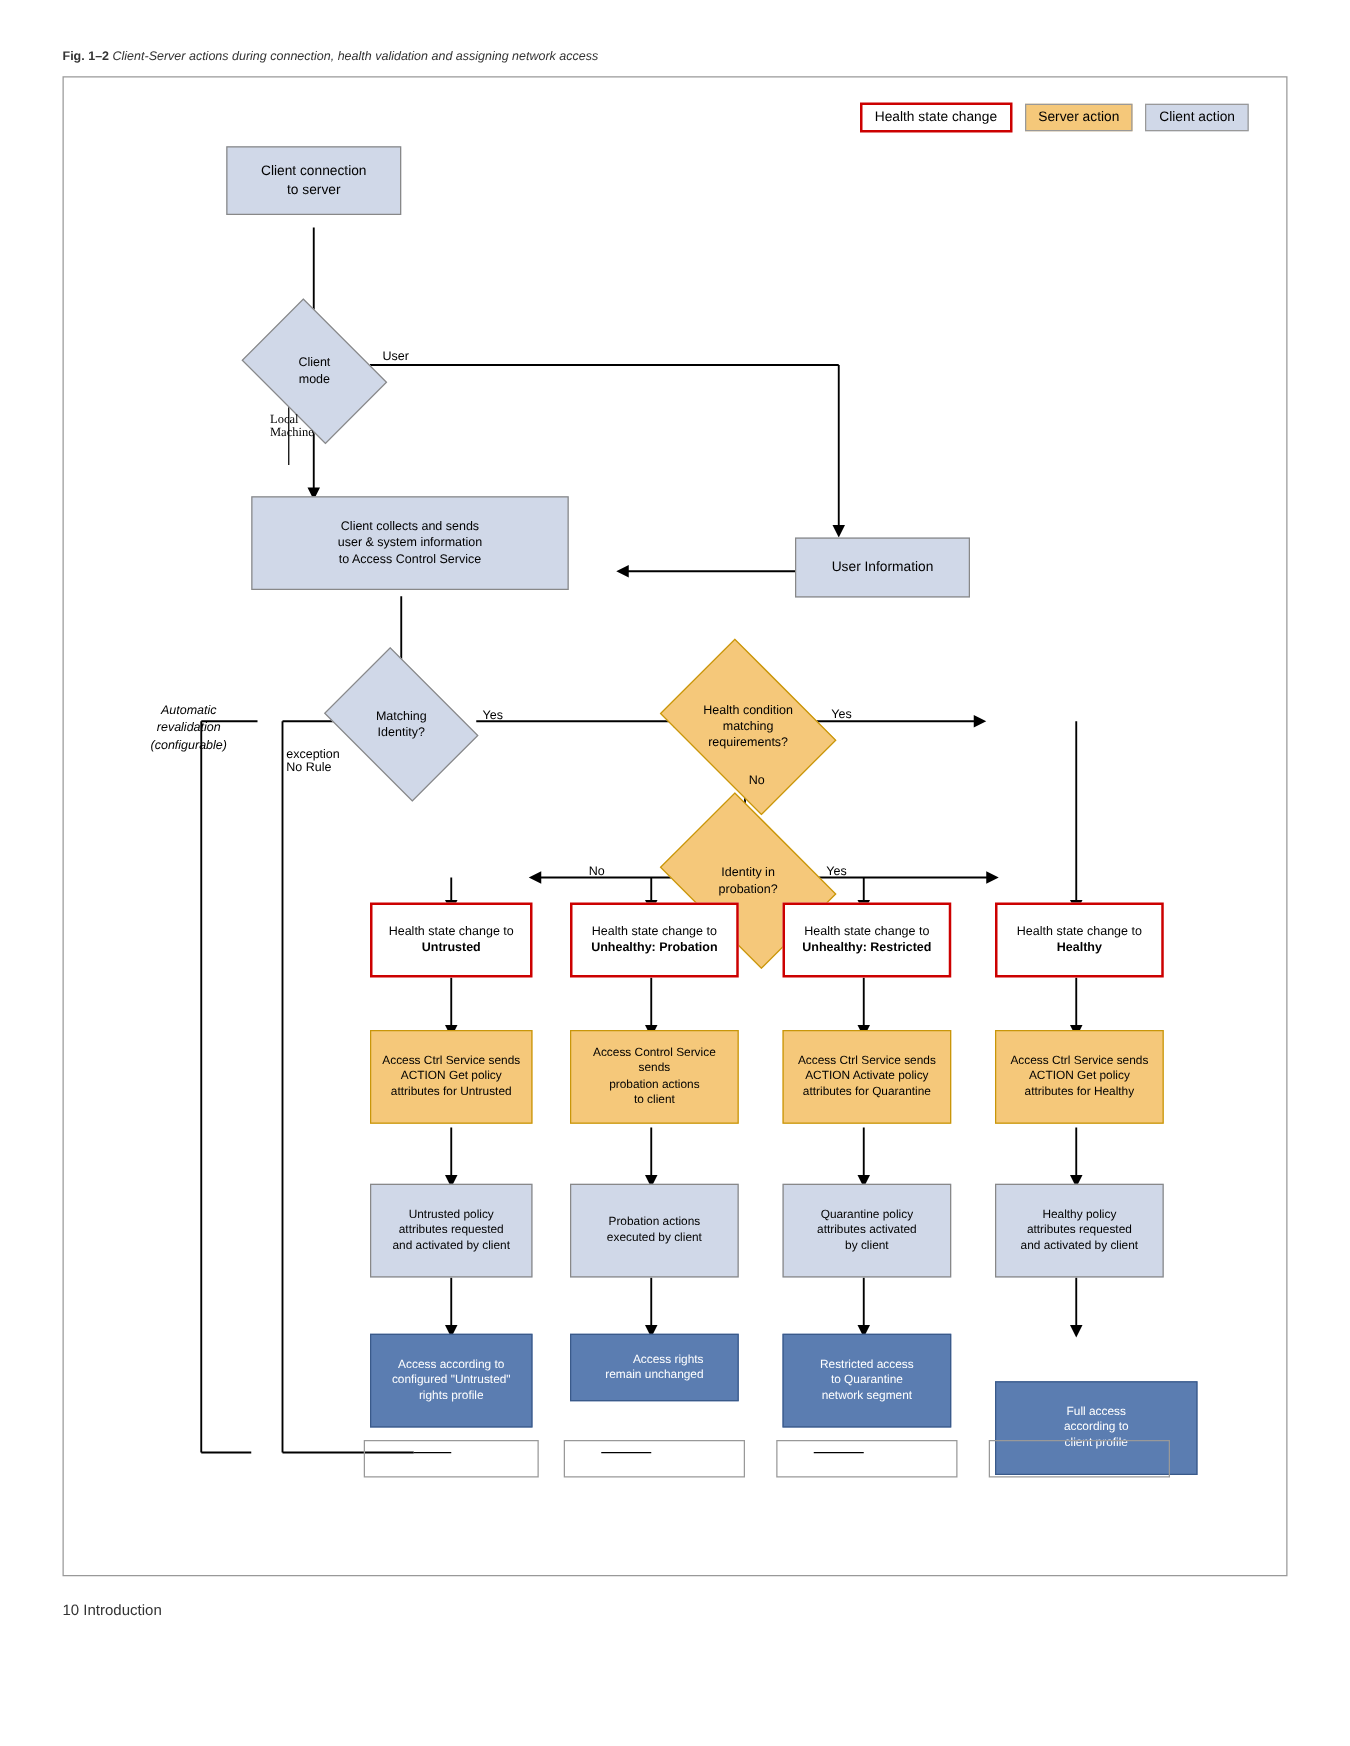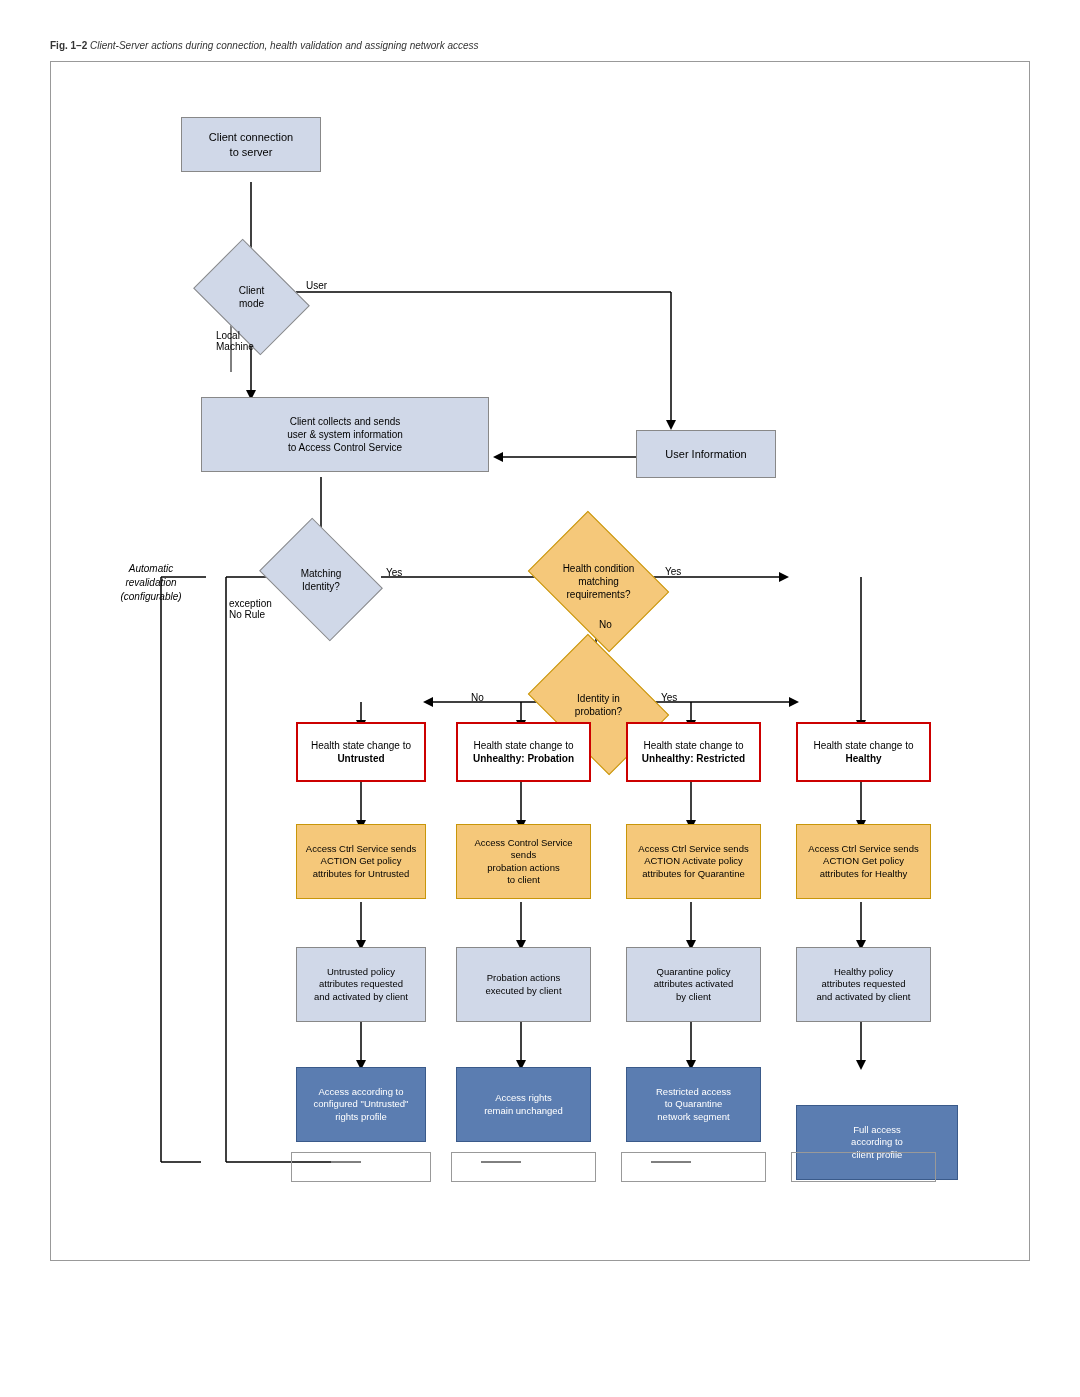--- a/index.html
+++ b/index.html
@@ -159,20 +159,37 @@
 
 <div class="page">
 
   <div class="fig-caption">
     <strong>Fig. 1–2</strong>
     <span>Client-Server actions during connection, health validation and assigning network access</span>
   </div>
 
   <div class="diagram-container">
 
+    <div class="legend">
+      <div class="legend-item">
+        <div class="legend-box legend-health">
+          <span>Health state change</span>
+        </div>
+      </div>
+      <div class="legend-item">
+        <div class="legend-box legend-server">
+          <span>Server action</span>
+        </div>
+      </div>
+      <div class="legend-item">
+        <div class="legend-box legend-client">
+          <span>Client action</span>
+        </div>
+      </div>
+    </div>
 
     <svg style="position:absolute;top:0;left:0;width:100%;height:100%;overflow:visible;pointer-events:none;">
 
       <line x1="200" y1="120" x2="200" y2="200" stroke="#000" stroke-width="1.5"></line>
       <polygon points="195,198 205,198 200,208" fill="#000"></polygon>
 
       <line x1="200" y1="265" x2="200" y2="330" stroke="#000" stroke-width="1.5"></line>
       <polygon points="195,328 205,328 200,338" fill="#000"></polygon>
 
       <line x1="180" y1="245" x2="180" y2="310" stroke="#000" stroke-width="1"></line>
@@ -275,25 +292,25 @@
         <span style="white-space:pre-line;font-size:10px;">Client
 mode</span>
       </div>
     </div>
 
     <div class="label-text" style="left:255px;top:218px;">
       <span>User</span>
     </div>
 
     <div class="label-text" style="left:165px;top:268px;">
-      <span style="white-space:pre-line;">Local
+      <span style="white-space:pre-line;font-family:Liberation Serif, serif;">Local
 Machine</span>
     </div>
 
-    <div class="box box-gray" style="left:150px;top:335px;width:288px;height:75px;padding:6px;">
+    <div class="box box-gray" style="left:150px;top:335px;width:254px;height:75px;padding:6px;">
       <span style="white-space:pre-line;font-size:10px;">Client collects and sends
 user &amp; system information
 to Access Control Service</span>
     </div>
 
     <div class="box box-gray" style="left:565px;top:368px;width:140px;height:48px;padding:5px;margin-left:20px;">
       <span>User Information</span>
     </div>
 
     <div class="diamond-wrapper diamond-gray" style="left:220px;top:480px;width:100px;height:75px;">
@@ -418,21 +435,21 @@
 attributes requested
 and activated by client</span>
     </div>
 
     <div class="box box-blue" style="left:245px;top:1005px;width:130px;height:75px;padding:5px;">
       <span style="white-space:pre-line;font-size:9.5px;">Access according to
 configured "Untrusted"
 rights profile</span>
     </div>
 
-    <div class="box box-blue" style="left:405px;top:1005px;width:135px;height:75px;padding:5px;">
+    <div class="box box-blue" style="left:405px;top:1005px;width:135px;height:54px;padding:5px;text-align:right;">
       <span style="white-space:pre-line;font-size:9.5px;">Access rights
 remain unchanged</span>
     </div>
 
     <div class="box box-blue" style="left:575px;top:1005px;width:135px;height:75px;padding:5px;align-items:center;">
       <span style="white-space:pre-line;font-size:9.5px;">Restricted access
 to Quarantine
 network segment</span>
     </div>
 
@@ -442,13 +459,16 @@
 client profile</span>
     </div>
 
     <div style="position:absolute;left:240px;top:1090px;width:140px;height:30px;border:1px solid #999;"></div>
     <div style="position:absolute;left:400px;top:1090px;width:145px;height:30px;border:1px solid #999;"></div>
     <div style="position:absolute;left:570px;top:1090px;width:145px;height:30px;border:1px solid #999;"></div>
     <div style="position:absolute;left:740px;top:1090px;width:145px;height:30px;border:1px solid #999;"></div>
 
   </div>
 
+  <div class="page-footer">
+    <span>10  Introduction</span>
+  </div>
 </div>
 
 </body></html>

